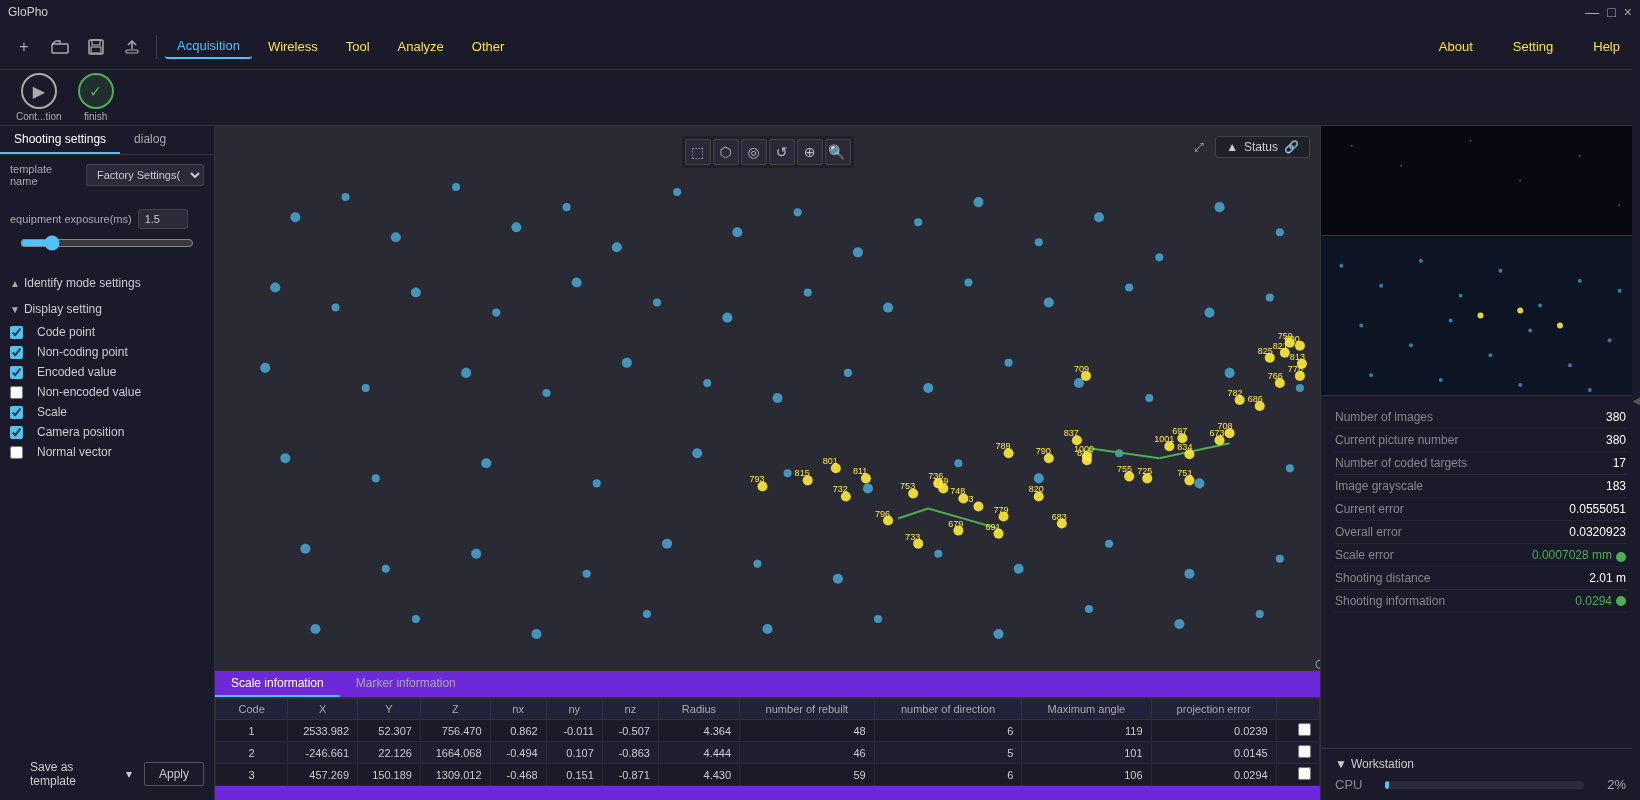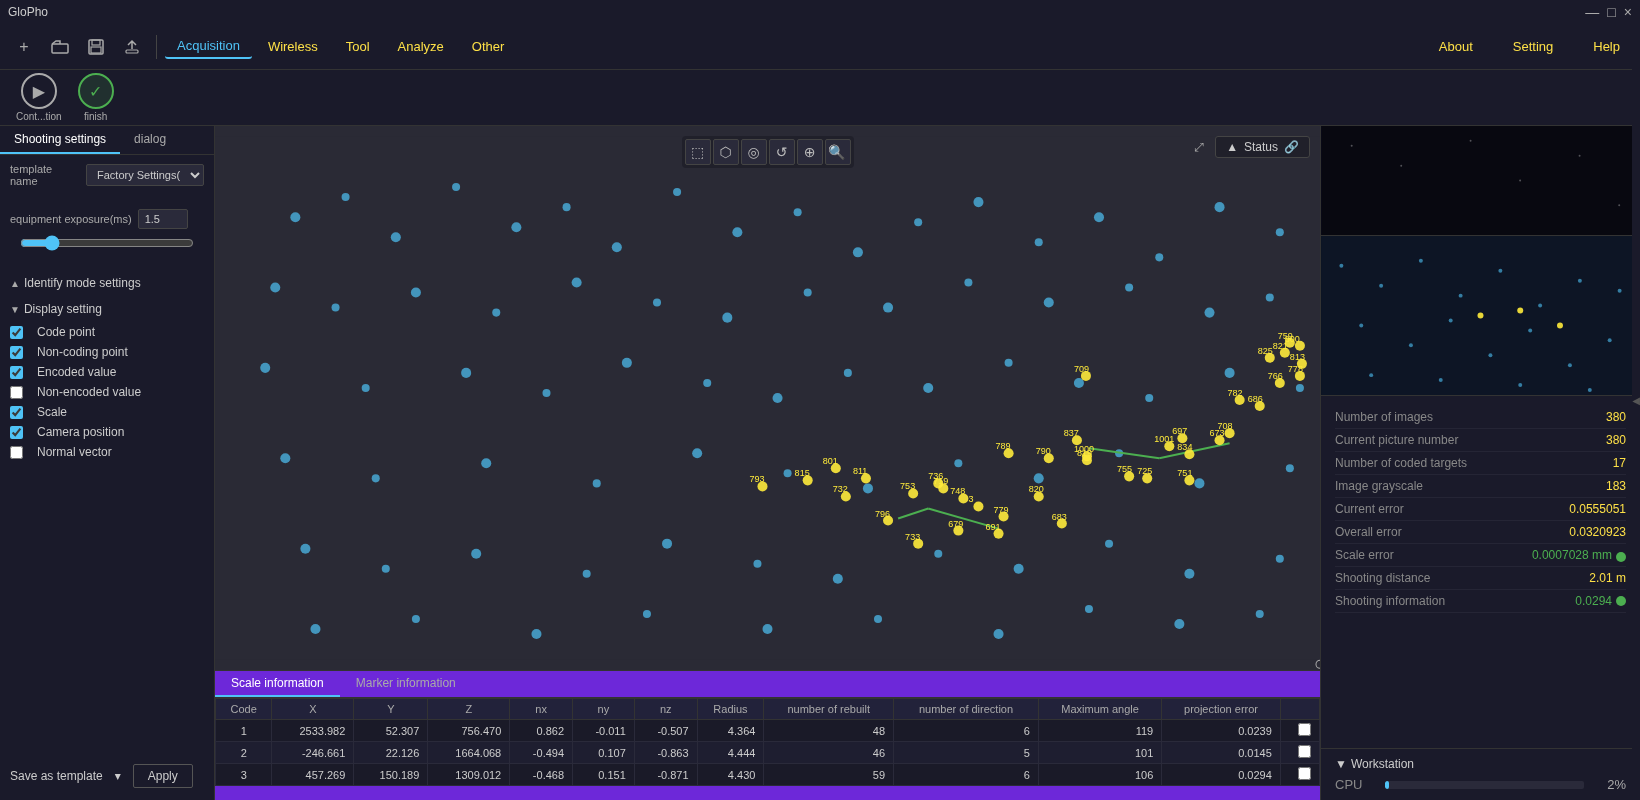--- a/index.html
+++ b/index.html
@@ -175,20 +175,21 @@
       gap: 12px;
       margin-top: auto;
     }
     .save-template {
       display: flex;
       align-items: center;
       gap: 12px;
       cursor: pointer;
       color: #ccc;
       font-size: 12px;
+      margin-left: 20px;
     }
     .apply-btn {
       background: transparent;
       border: 1px solid #555;
       color: #ccc;
       padding: 4px 14px;
       cursor: pointer;
       font-size: 12px;
       border-radius: 2px;
     }
@@ -286,21 +287,21 @@
       height: calc(100% - 30px);
     }
     .data-table {
       width: 100%;
       border-collapse: collapse;
       font-size: 11px;
     }
     .data-table th {
       background: #22223a;
       color: #aaa;
-      padding: 4px 8px;
+      padding: 4px 19px;
       border: 1px solid #333;
       font-weight: normal;
       white-space: nowrap;
       position: sticky;
       top: 0;
     }
     .data-table td {
       padding: 3px 8px;
       border: 1px solid #2a2a3a;
       color: #ccc;
@@ -343,21 +344,21 @@
       overflow-y: auto;
     }
     .stat-row {
       display: flex;
       justify-content: space-between;
       padding: 4px 0;
       font-size: 12px;
       border-bottom: 1px solid #252535;
     }
     .stat-label { color: #888; }
-    .stat-value { color: #fde047; }
+    .stat-value { color: #ffffff; }
     .stat-value.green { color: #4caf50; }
 
     .workstation-section {
       padding: 8px 14px;
       border-top: 1px solid #333;
     }
     .workstation-header {
       display: flex;
       align-items: center;
       gap: 4px;

